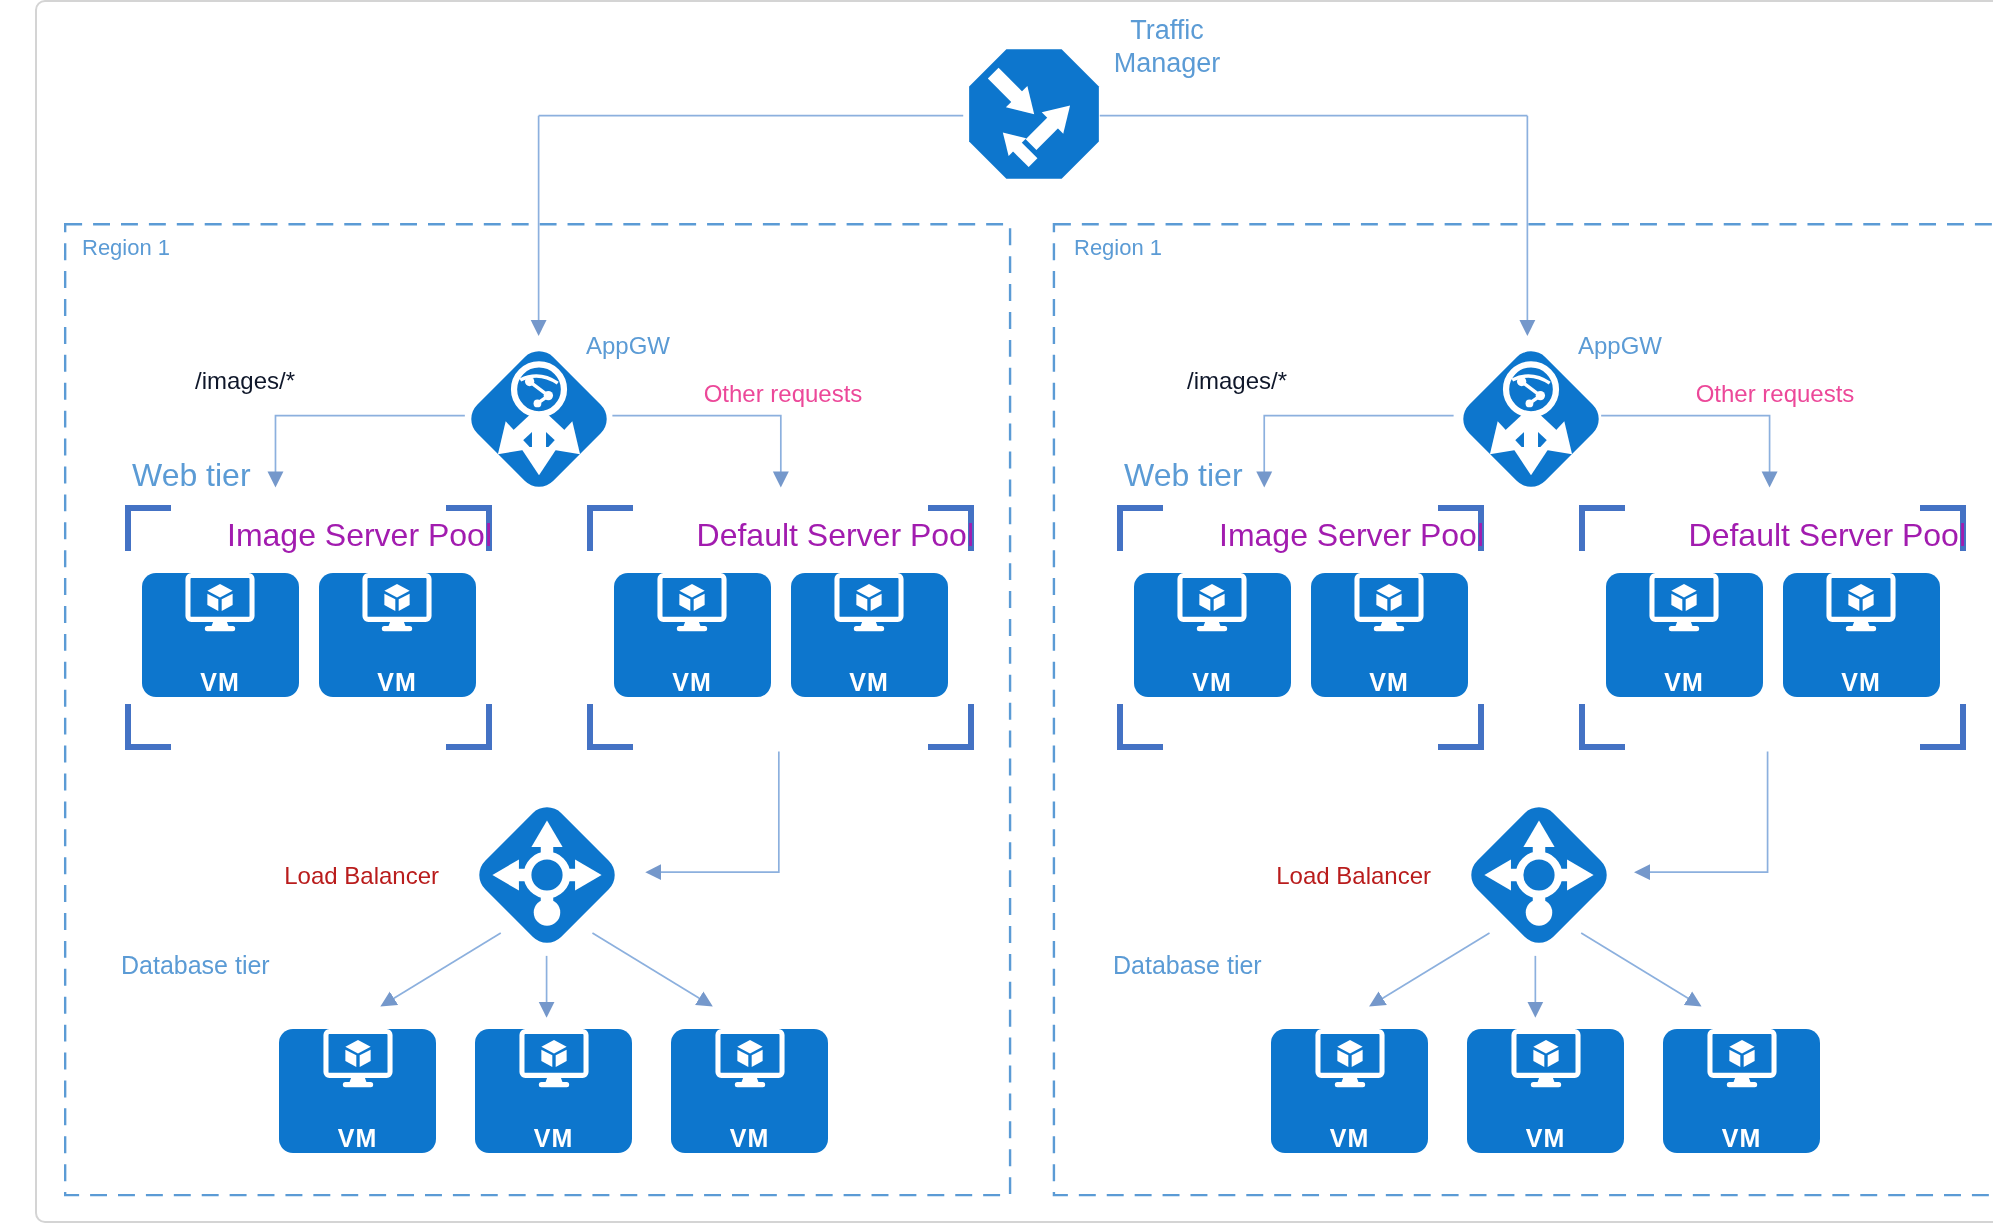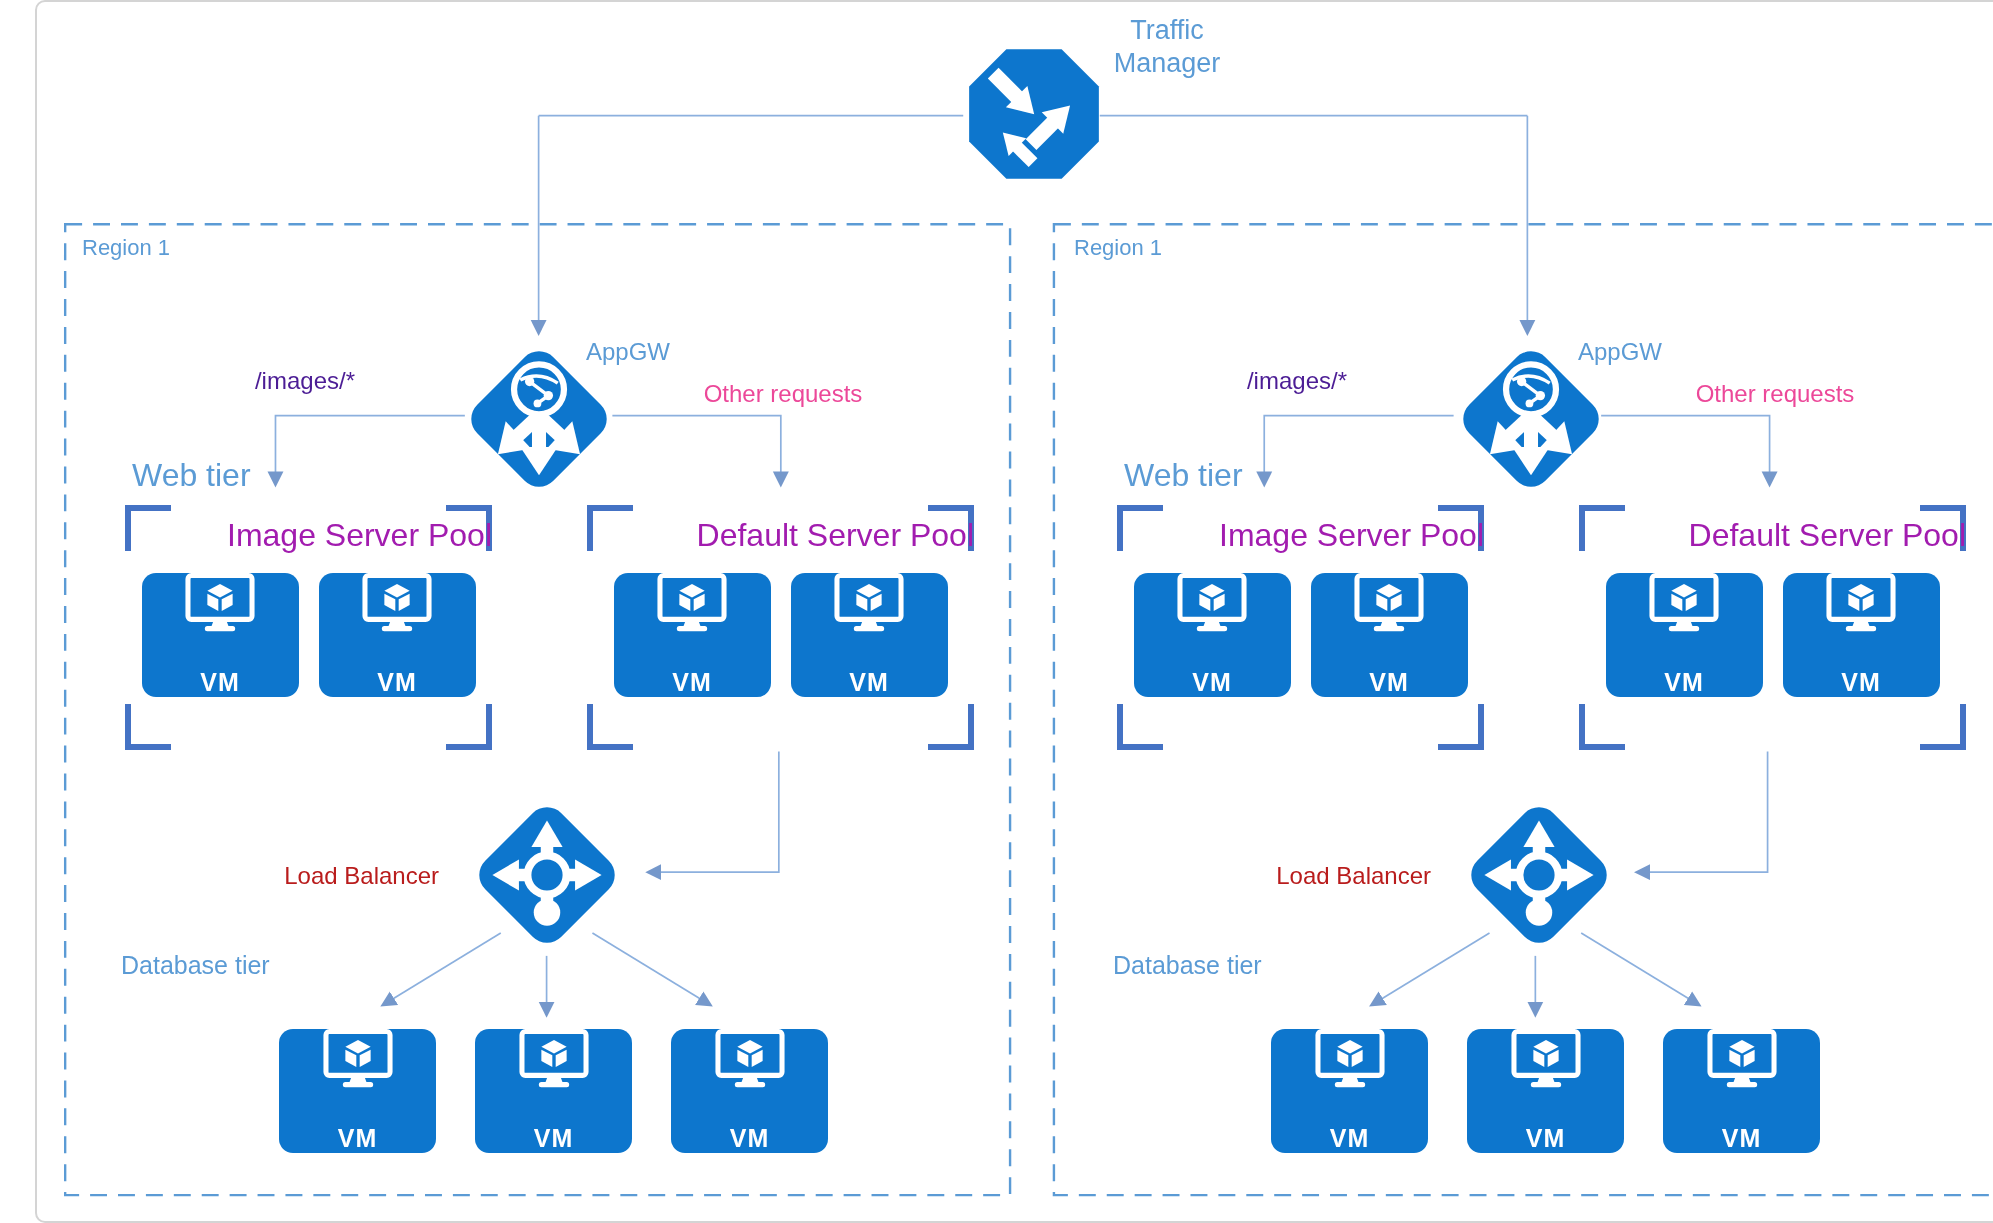--- a/index.html
+++ b/index.html
@@ -15,22 +15,22 @@
   .tm-icon svg{width:100%;height:100%;display:block;}
   .tm-label{position:absolute;left:1068px;top:12px;width:124px;text-align:center;
     font-size:27px;line-height:33px;color:#5b9bd5;}
   
   .region{position:absolute;top:223px;width:948px;height:974px;}
   #region1{left:27px;}
   #region2{left:1019px;}
   .region-label{position:absolute;left:18px;top:10px;font-size:22px;color:#5b9bd5;}
   .appgw-icon{position:absolute;left:397px;top:116px;width:156px;height:156px;}
   .appgw-icon svg,.lb-icon svg{width:100%;height:100%;display:block;}
-  .appgw-label{position:absolute;left:522px;top:113px;font-size:24px;color:#5b9bd5;}
-  .route-left{position:absolute;left:131px;top:142px;width:160px;text-align:right;font-size:24px;color:#4c1d95;}
+  .appgw-label{position:absolute;left:522px;top:107px;font-size:24px;color:#5b9bd5;}
+  .route-left{position:absolute;left:131px;top:142px;width:160px;text-align:left;font-size:24px;color:#0f172a;}
   .route-right{position:absolute;left:635px;top:155px;width:168px;text-align:center;font-size:24px;color:#ec4899;}
   .web-tier{position:absolute;left:68px;top:232px;font-size:32px;color:#5b9bd5;text-align:center;}
   .pool{position:absolute;top:280px;height:245px;}
   .pool-image{left:61px;width:367px;}
   .pool-default{left:523px;width:387px;}
   .pool-title{position:absolute;top:12px;left:0;right:0;text-align:right;font-size:32px;color:#a21caf;}
   .pool-vms{position:absolute;top:68px;left:0;right:0;display:flex;justify-content:center;gap:20px;}
   .corner{position:absolute;width:40px;height:40px;}
   .corner.tl{left:0;top:0;border-left:6px solid #4472c4;border-top:6px solid #4472c4;}
   .corner.tr{right:0;top:0;border-right:6px solid #4472c4;border-top:6px solid #4472c4;}

